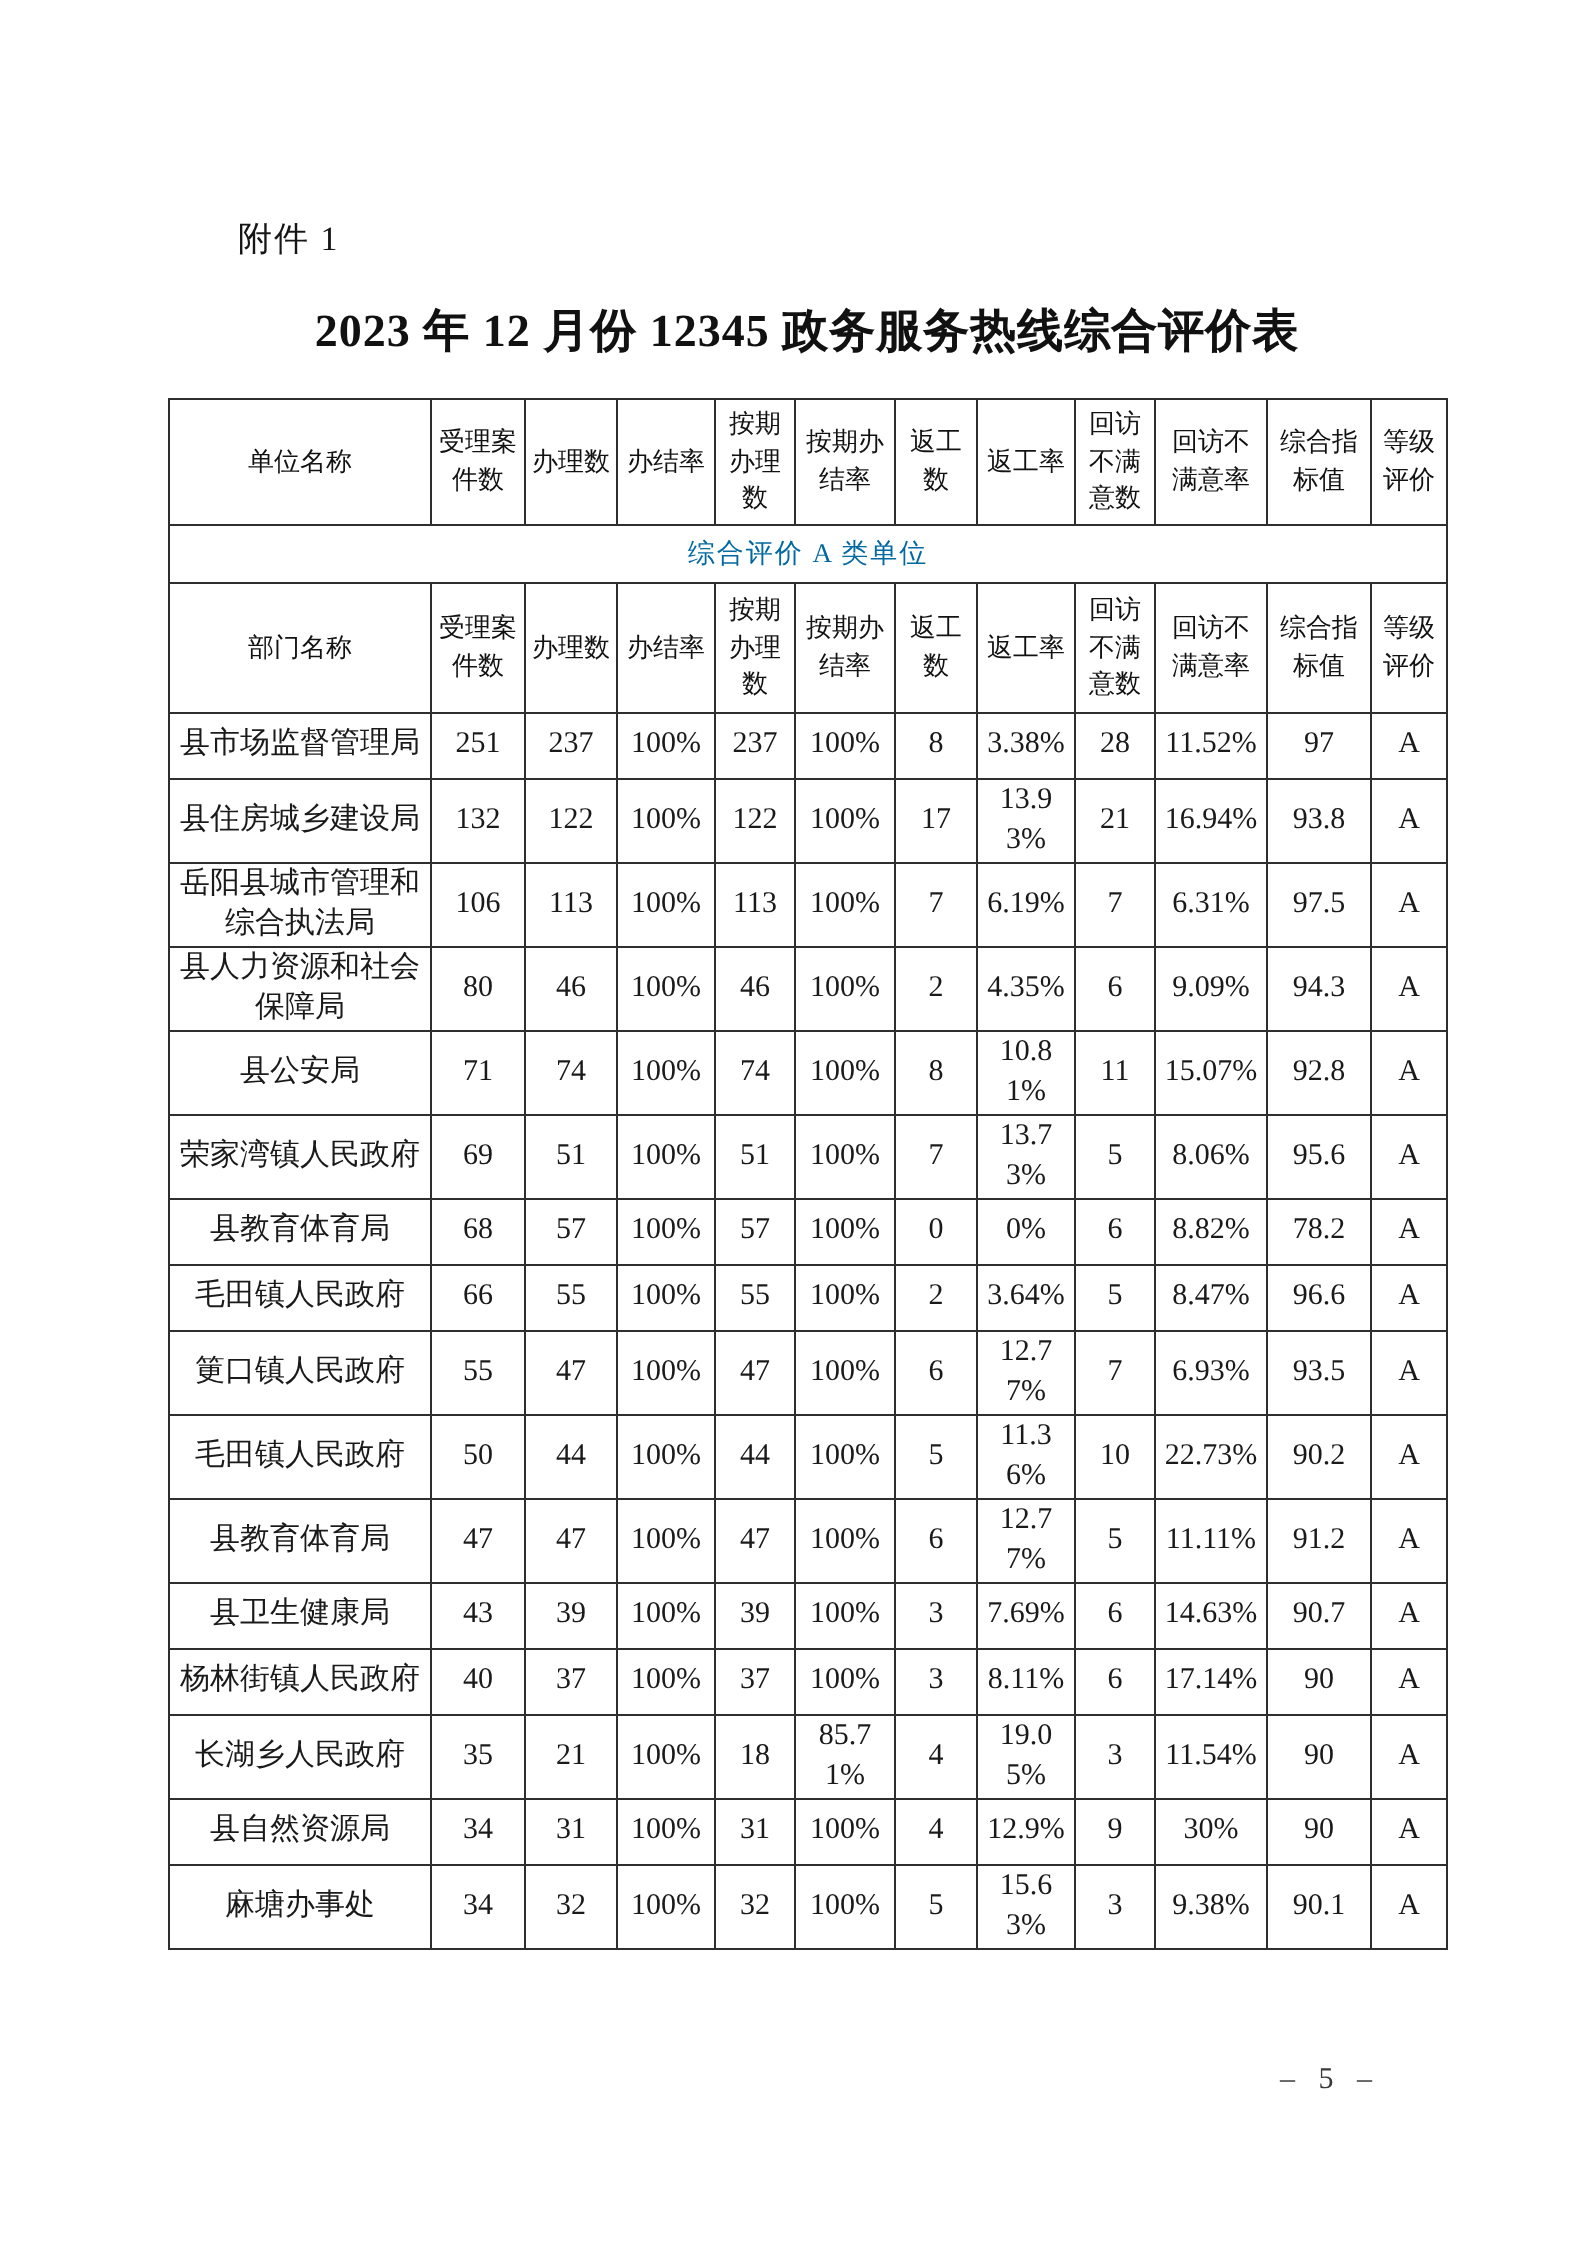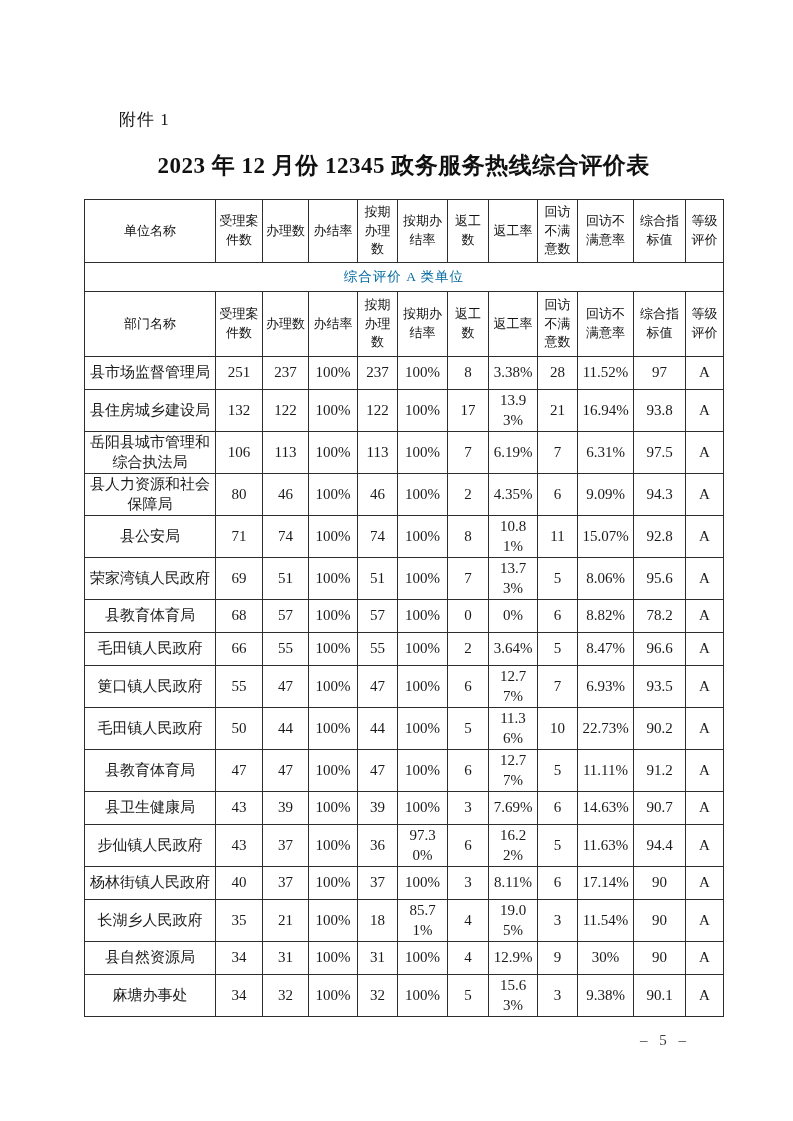--- a/index.html
+++ b/index.html
@@ -308,34 +308,20 @@
           <td>39</td>
           <td>100%</td>
           <td>3</td>
           <td>7.69%</td>
           <td>6</td>
           <td>14.63%</td>
           <td>90.7</td>
           <td>A</td>
         </tr>
         <tr class="data-row">
-          <td>步仙镇人民政府</td>
-          <td>43</td>
-          <td>37</td>
-          <td>100%</td>
-          <td>36</td>
-          <td>97.30%</td>
-          <td>6</td>
-          <td>16.22%</td>
-          <td>5</td>
-          <td>11.63%</td>
-          <td>94.4</td>
-          <td>A</td>
-        </tr>
-        <tr class="data-row">
           <td>杨林街镇人民政府</td>
           <td>40</td>
           <td>37</td>
           <td>100%</td>
           <td>37</td>
           <td>100%</td>
           <td>3</td>
           <td>8.11%</td>
           <td>6</td>
           <td>17.14%</td>

